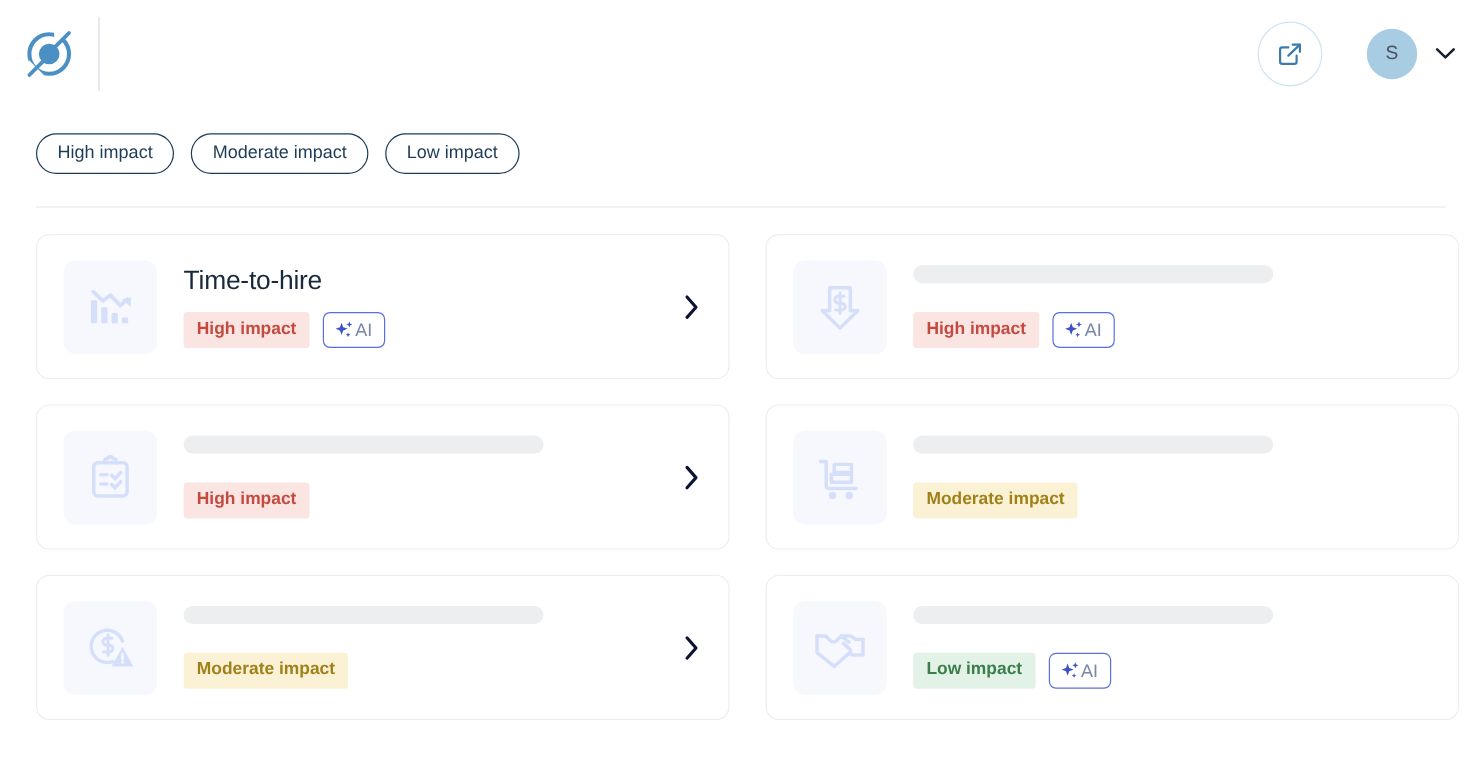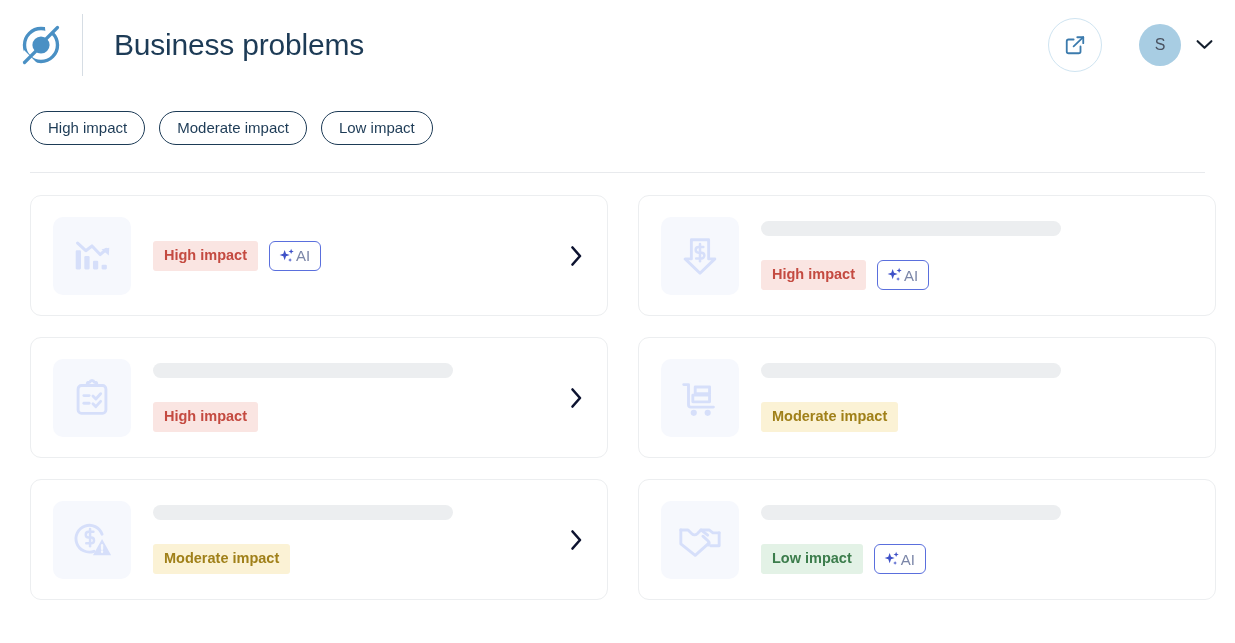--- a/index.html
+++ b/index.html
@@ -239,21 +239,20 @@
         <circle cx="22" cy="22" r="8.6" fill="#4a90c4"></circle>
         <path d="M26 4 L40 4 L27 17 Z" fill="#ffffff"></path>
         <path d="M4 40 L18 40 L5 27 Z" fill="#ffffff"></path>
         <path d="M25.5 17.5 L38.5 4.5" stroke="#4a90c4" stroke-width="3.2" stroke-linecap="round"></path>
         <path d="M5.5 39.5 L18.5 26.5" stroke="#4a90c4" stroke-width="3.2" stroke-linecap="round"></path>
       </svg>
     </div>
 
     <div class="header-divider"></div>
 
-    <div class="page-title">Business problems</div>
 
     <div class="header-spacer"></div>
 
     <div class="ext-btn">
       <svg width="22" height="22" viewBox="0 0 24 24" fill="none" stroke="#3c7bad" stroke-width="2" stroke-linecap="round" stroke-linejoin="round">
         <path d="M18 13.5V19a2 2 0 0 1-2 2H5a2 2 0 0 1-2-2V8a2 2 0 0 1 2-2h5.5"></path>
         <path d="M14.5 3.5H21v6.5"></path>
         <path d="M10.5 13.5 21 3.5"></path>
       </svg>
     </div>
@@ -281,20 +280,21 @@
         <svg width="46" height="46" viewBox="0 0 48 48" fill="#d6dffa">
           <rect x="7" y="18" width="5.5" height="20" rx="1.2"></rect>
           <rect x="16" y="24" width="5.5" height="14" rx="1.2"></rect>
           <rect x="25" y="29" width="5.5" height="9" rx="1.2"></rect>
           <rect x="34" y="33" width="5.5" height="5" rx="1.2"></rect>
           <path d="M9 10.5 L17.5 18.5 L24 13.5 L32.5 22.5 L39 17" fill="none" stroke="#d6dffa" stroke-width="3.2" stroke-linecap="round" stroke-linejoin="round"></path>
           <path d="M41.5 23.5 L42 15.5 L34 17 Z"></path>
         </svg>
       </div>
       <div class="card-body">
+        <div class="card-title">Time-to-hire</div>
         <div class="badge-row">
           <div class="badge high">High impact</div>
           <div class="ai-chip">
             <svg width="18" height="18" viewBox="0 0 20 20" fill="#3f51c8">
               <path d="M7.4 3.2 L8.9 7.4 L13 8.9 L8.9 10.4 L7.4 14.6 L5.9 10.4 L1.8 8.9 L5.9 7.4 Z"></path>
               <path d="M14.6 2 L15.4 4.1 L17.5 4.9 L15.4 5.7 L14.6 7.8 L13.8 5.7 L11.7 4.9 L13.8 4.1 Z"></path>
               <path d="M13.4 12.2 L14 13.8 L15.6 14.4 L14 15 L13.4 16.6 L12.8 15 L11.2 14.4 L12.8 13.8 Z"></path>
             </svg>
             <span class="ai-label">AI</span>
           </div>

